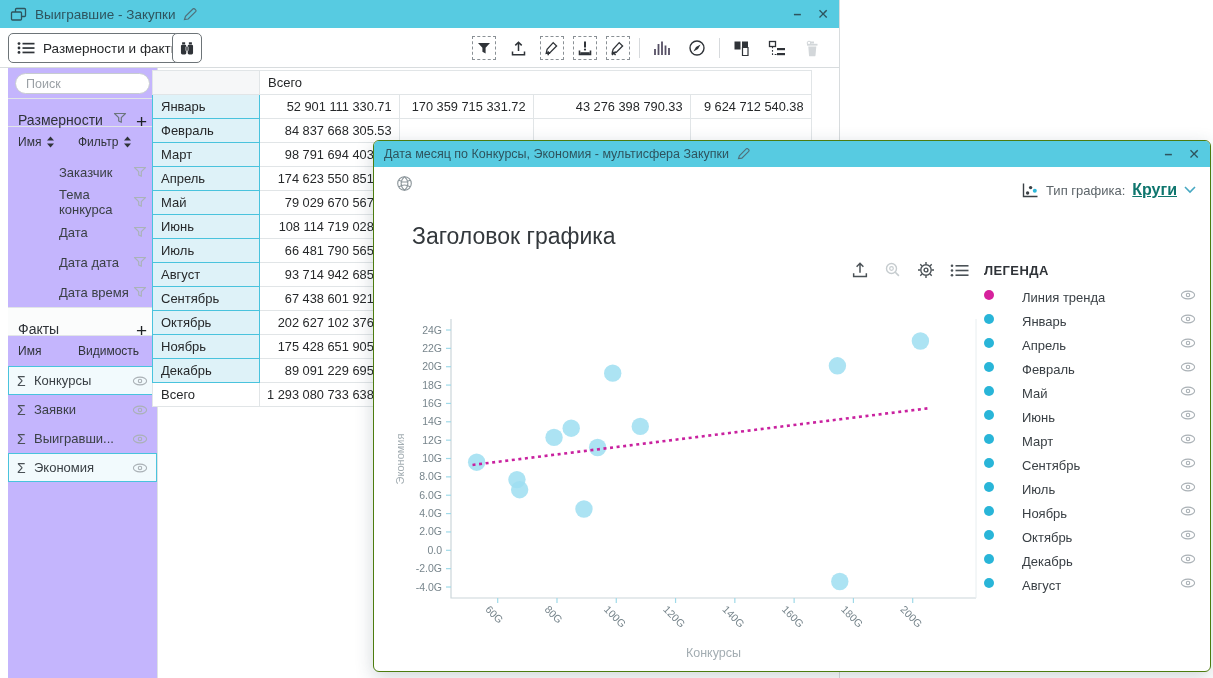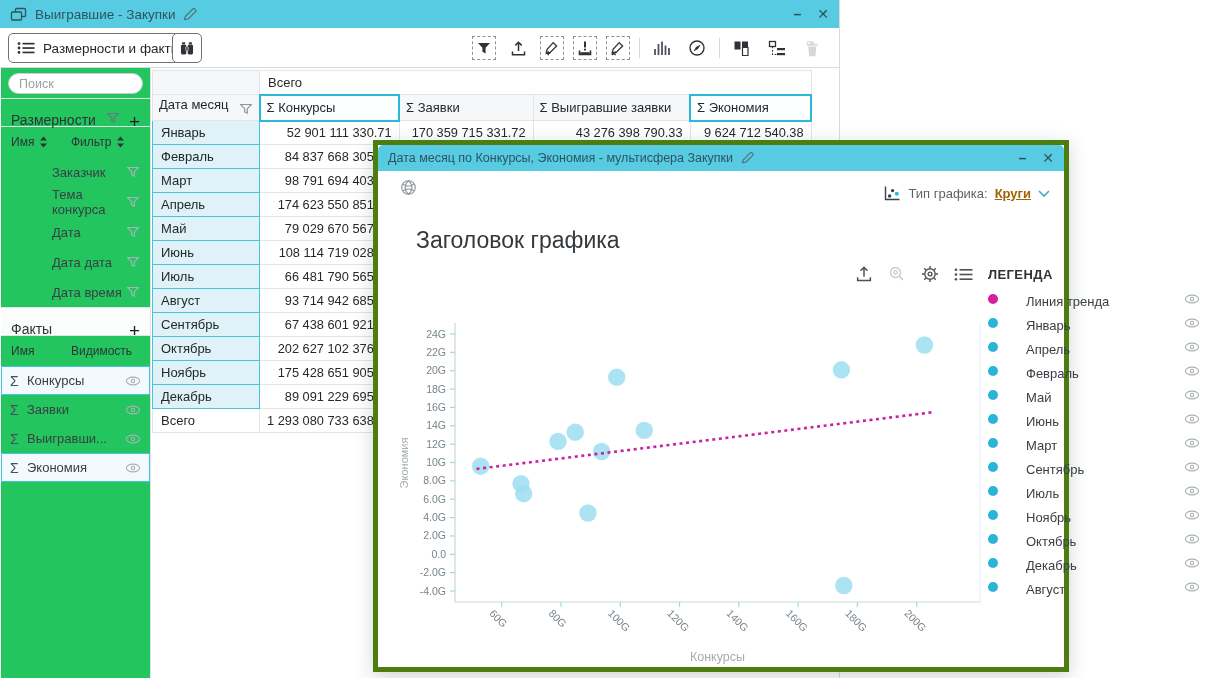--- a/index.html
+++ b/index.html
@@ -20,21 +20,21 @@
   .btn-df{position:absolute;left:8px;top:5px;height:30px;display:flex;align-items:center;gap:8px;padding:0 12px 0 8px;
     background:#fff;border:1px solid #6d7478;border-radius:5px;font-size:13.5px;color:#26282a;}
   .btn-sq{position:absolute;left:172px;top:5px;width:30px;height:30px;display:flex;align-items:center;justify-content:center;
     background:#fff;border:1px solid #6d7478;border-radius:5px;}
   .tb-right{position:absolute;right:14px;top:7px;display:flex;align-items:center;gap:9px;}
   .tbi{width:26px;height:26px;display:flex;align-items:center;justify-content:center;background:none;border:none;padding:0;}
   .tbi.dashed{width:24px;height:24px;border:1px dashed #8a9095;}
   .sep{width:1px;height:20px;background:#d7dadd;}
 
   
-  .sidebar{position:absolute;left:1px;top:68px;width:150px;bottom:0;background:#22c55e;border-right:1px solid #dfe3e5;}
+  .sidebar{position:absolute;left:8px;top:68px;width:150px;bottom:0;background:#c4b5fd;border-right:1px solid #dfe3e5;}
   .search{padding:5px 7px 4px 7px;}
   .search input{width:100%;height:21px;border:1px solid #c7ccd0;border-radius:11px;padding:0 10px;font-size:12.5px;color:#555;outline:none;}
   .search input::placeholder{color:#9aa0a5;}
   .sec-head{height:29px;border-top:1px solid #e1e5e7;border-bottom:1px solid #e1e5e7;display:flex;padding:13px 10px;}
   .sec-title{font-size:14px;color:#2f3338;}
   .sec-head .ico{margin-left:10px;display:flex;}
   .plus{margin-left:auto;font-size:19px;color:#1f2326;line-height:1;}
   .sort-row{position:relative;height:30px;font-size:12px;color:#2f3338;}
   .sort-row .sr{position:absolute;top:0;height:30px;display:flex;align-items:center;gap:5px;}
   .sr.c1{left:10px;} .sr.c2{left:70px;}
@@ -55,28 +55,28 @@
   .pivot th{text-align:left;padding:0 6px;background:#f6f7f8;height:26px;}
   .pivot th.hl{background:#fcffff;border:2px solid #2db8da;}
   .pivot td.corner{background:#f6f7f8;}
   .pivot td.total-hd{padding:0 8px;background:#fff;}
   .pivot td.month{background:#def2f8;border:1px solid #49c3dd;padding:0 8px;}
   .pivot td.month.tot{background:#fff;border:1px solid #e1e5e7;}
   .pivot td.val{text-align:right;padding:0 7px;font-size:12.8px;}
   .fico-th{float:right;margin-top:6px;}
 
   
-  .popup{position:absolute;left:373px;top:140px;width:696px;height:532px;background:#fff;border:5px solid #4d7c0f;
-    border-radius:0;box-shadow:0 5px 18px rgba(40,70,80,.22);}
+  .popup{position:absolute;left:373px;top:140px;width:838px;height:532px;background:#fff;border:1px solid #4d7c0f;
+    border-radius:6px;box-shadow:0 5px 18px rgba(40,70,80,.22);}
   .popup .titlebar{height:26px;border-radius:5px 5px 0 0;right:0;}
   .popup-body{position:absolute;left:0;top:26px;right:0;bottom:0;}
   .globe{position:absolute;left:22px;top:8px;}
   .type-select{position:absolute;right:14px;top:14px;display:flex;align-items:center;gap:7px;}
   .tt-label{font-size:13px;color:#5c6469;}
-  .tt-value{font-size:13px;color:#a16207;font-weight:bold;text-decoration:underline;}
+  .tt-value{font-size:16px;color:#0f766e;font-weight:bold;text-decoration:underline;}
   .chart-title{position:absolute;left:22px;top:40px;margin:16px;font-size:23px;font-weight:400;color:#33383c;}
   .chart-icons{position:absolute;left:477px;top:94px;display:flex;align-items:center;gap:15px;}
   .cib{background:none;border:none;padding:0;display:flex;}
   .legend{position:absolute;left:610px;top:96px;width:216px;}
   .legend-head{font-size:13px;font-weight:bold;color:#2f3338;letter-spacing:.4px;margin-bottom:12px;}
   .lg-item{height:24px;display:flex;gap:28px;}
   .lg-dot{width:10px;height:10px;border-radius:50%;flex:0 0 10px;}
   .lg-lbl{font-size:13px;color:#3a4045;}
   .lg-eye{margin-left:auto;display:flex;padding-right:4px;}
   #chart{position:absolute;left:0;top:0;pointer-events:none;}
@@ -347,29 +347,20 @@
             <col style="width:107px">
             <col style="width:126px">
             <col style="width:134px">
             <col style="width:157px">
             <col style="width:121px">
           </colgroup>
           <tbody>
             <tr>
               <td class="corner"></td>
               <td class="total-hd" colspan="4">Всего</td>
-            </tr>
-            <tr>
-              <th class="">Дата месяц<span class="fico-th"><svg width="14" height="12" viewBox="0 0 14 12">
-                    <path d="M1.5 1.5h11L8.3 5.7v4.6L5.7 9V5.7z" fill="none" stroke="#8d979d" stroke-width="1.2" stroke-linejoin="round"></path>
-                  </svg></span></th>
-              <th class="hl">Σ Конкурсы</th>
-              <th class="">Σ Заявки</th>
-              <th class="">Σ Выигравшие заявки</th>
-              <th class="hl">Σ Экономия</th>
             </tr>
             <tr>
               <td class="month">Январь</td>
               <td class="val">52 901 111 330.71</td>
               <td class="val">170 359 715 331.72</td>
               <td class="val">43 276 398 790.33</td>
               <td class="val">9 624 712 540.38</td>
             </tr>
             <tr>
               <td class="month">Февраль</td>

